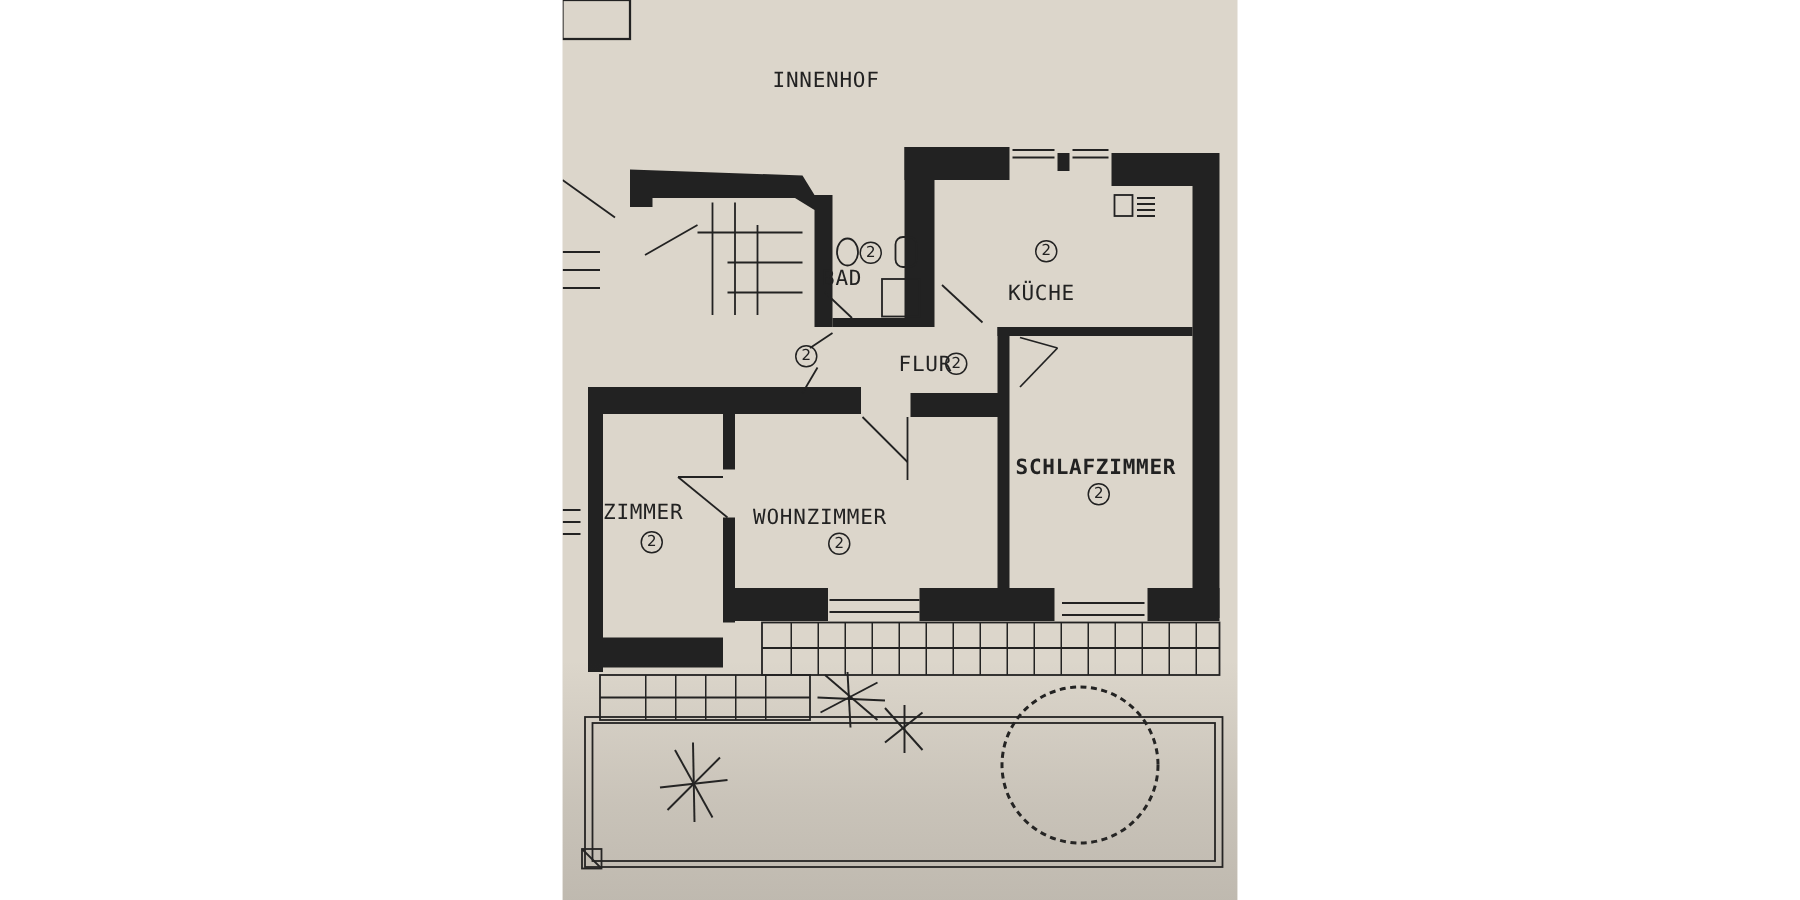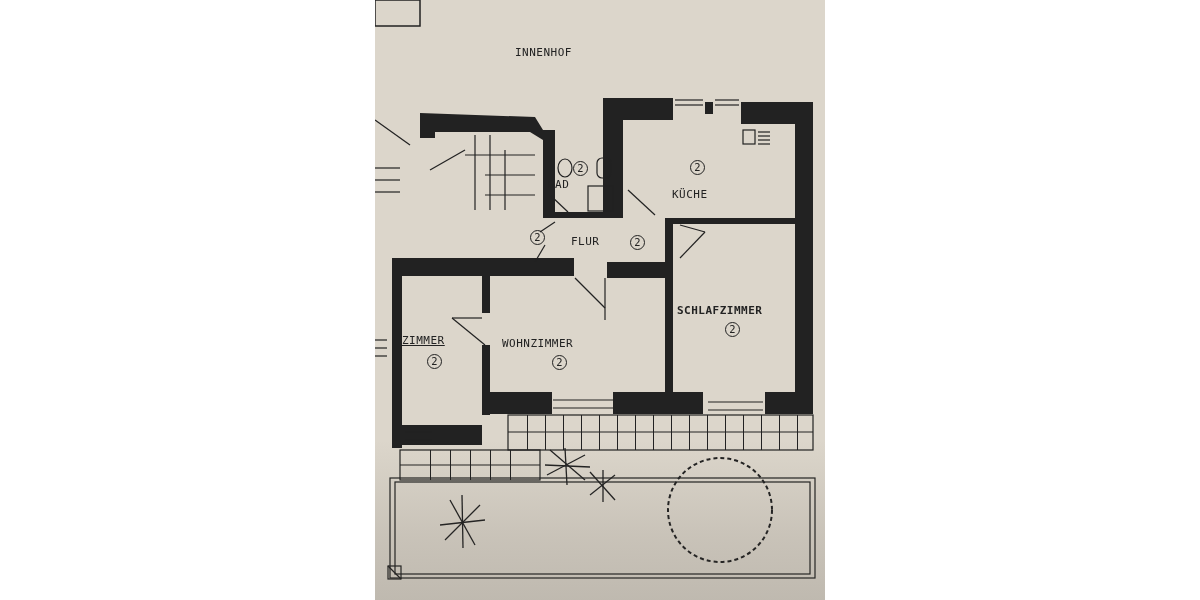--- a/index.html
+++ b/index.html
@@ -1,19 +1,19 @@
 <!DOCTYPE html>
 <html><head>
 <meta charset="utf-8">
 <style>
   html,body{margin:0;padding:0;background:#ffffff;}
   body{width:1200px;height:600px;position:relative;overflow:hidden;font-family:"DejaVu Sans",sans-serif;}
   #scan{position:absolute;left:375px;top:0;width:450px;height:600px;background:#dcd6cb;overflow:hidden;}
   #scan svg{position:absolute;left:0;top:0;}
-  .lbl{position:absolute;font-family:"DejaVu Sans Mono",monospace;font-size:11px;color:#222;letter-spacing:0.5px;white-space:nowrap;}
+  .lbl{position:absolute;font-family:"DejaVu Sans Mono",monospace;font-size:14px;color:#222;letter-spacing:0.5px;white-space:nowrap;}
   .num{position:absolute;width:13px;height:13px;border:1.5px solid #222;border-radius:50%;font-family:"DejaVu Sans",sans-serif;font-size:10px;line-height:13px;text-align:center;color:#222;}
   .shade{position:absolute;left:0;top:440px;width:450px;height:160px;background:linear-gradient(180deg,rgba(0,0,0,0) 0%,rgba(60,55,50,0.12) 60%,rgba(60,55,50,0.18) 100%);pointer-events:none;}
 </style>
 </head>
 <body>
 
 <div id="scan">
   <svg width="450" height="600" viewBox="0 0 450 600">
     <g fill="#222" stroke="none">
 
@@ -150,24 +150,24 @@
   <span class="lbl" style="left:140px;top:46px;">INNENHOF</span>
 
   <span class="num" style="left:198px;top:161px;">2</span>
   <span class="lbl" style="left:173px;top:178px;">BAD</span>
 
   <span class="num" style="left:315px;top:160px;">2</span>
   <span class="lbl" style="left:297px;top:188px;">KÜCHE</span>
 
   <span class="num" style="left:155px;top:230px;">2</span>
 
-  <span class="lbl" style="left:196px;top:235px;">FLUR</span>
+  <span class="lbl" style="left:224px;top:235px;">FLUR</span>
   <span class="num" style="left:255px;top:235px;">2</span>
 
-  <span class="lbl" style="left:27px;top:334px;text-decoration:underline;">ZIMMER</span>
+  <span class="lbl" style="left:27px;top:334px;">ZIMMER</span>
   <span class="num" style="left:52px;top:354px;">2</span>
 
   <span class="lbl" style="left:127px;top:337px;">WOHNZIMMER</span>
   <span class="num" style="left:177px;top:355px;">2</span>
 
   <span class="lbl" style="left:302px;top:304px;font-weight:bold;">SCHLAFZIMMER</span>
   <span class="num" style="left:350px;top:322px;">2</span>
 
   <div class="shade"></div>
 </div>

